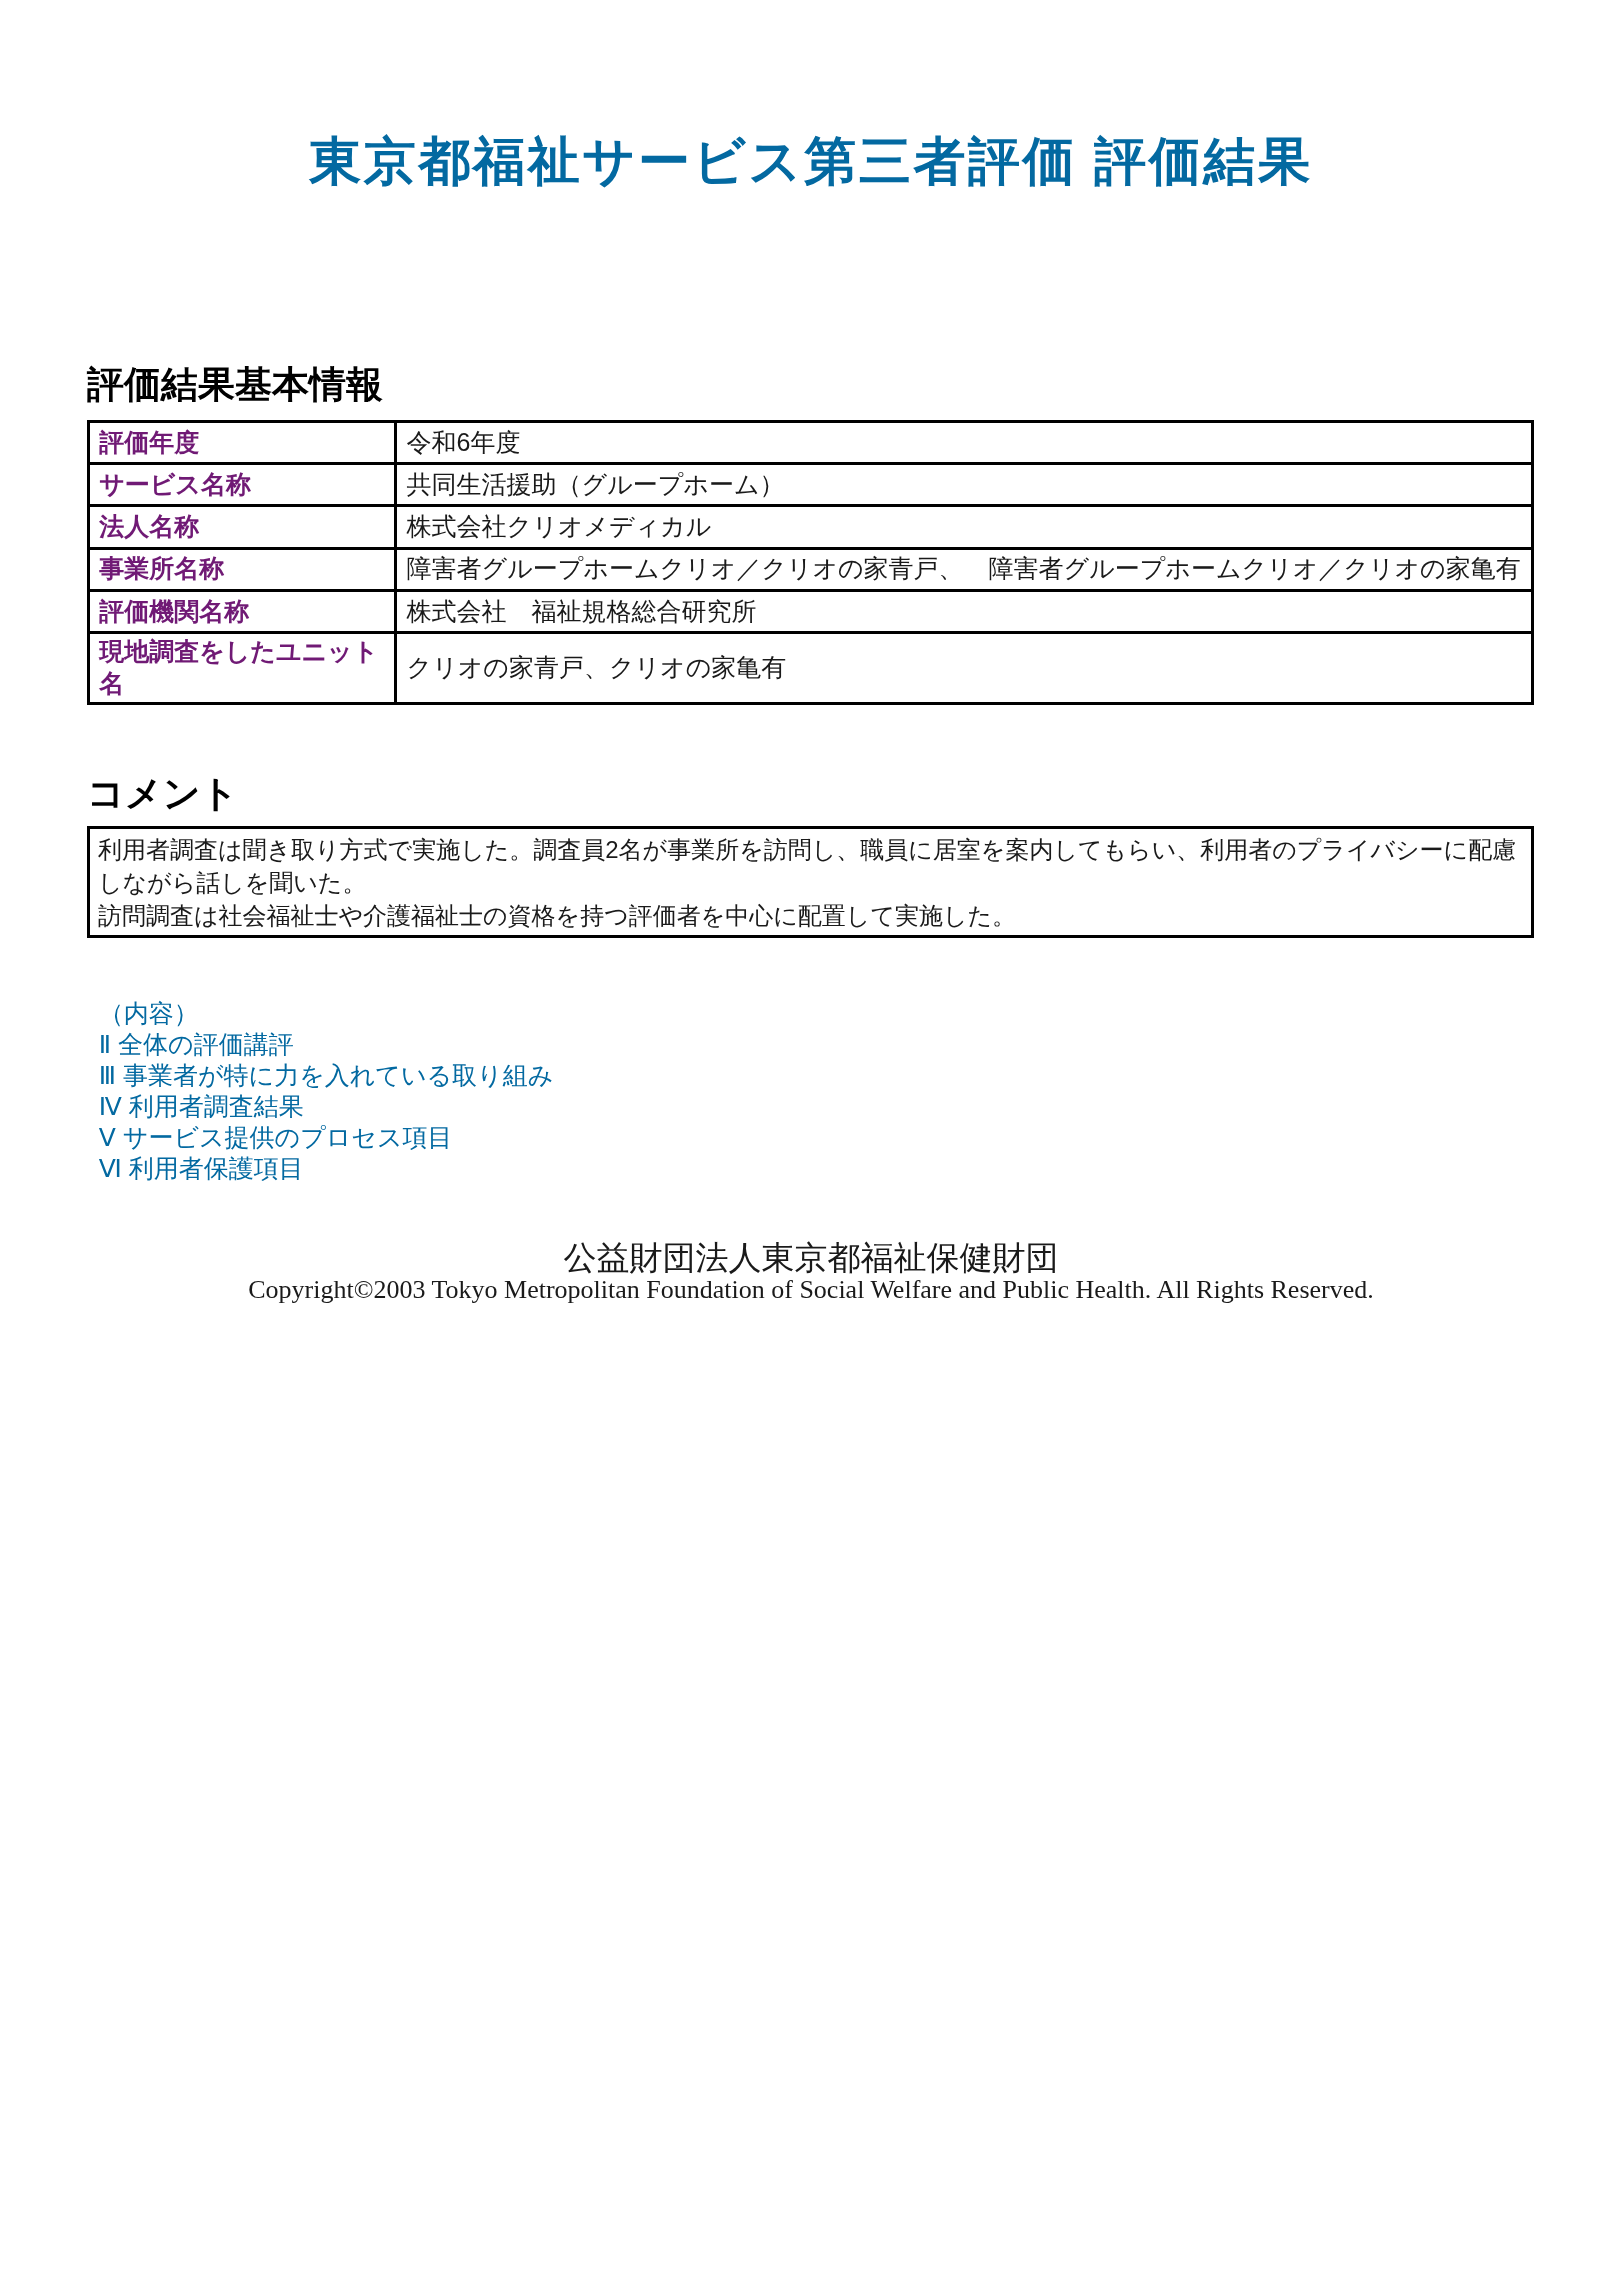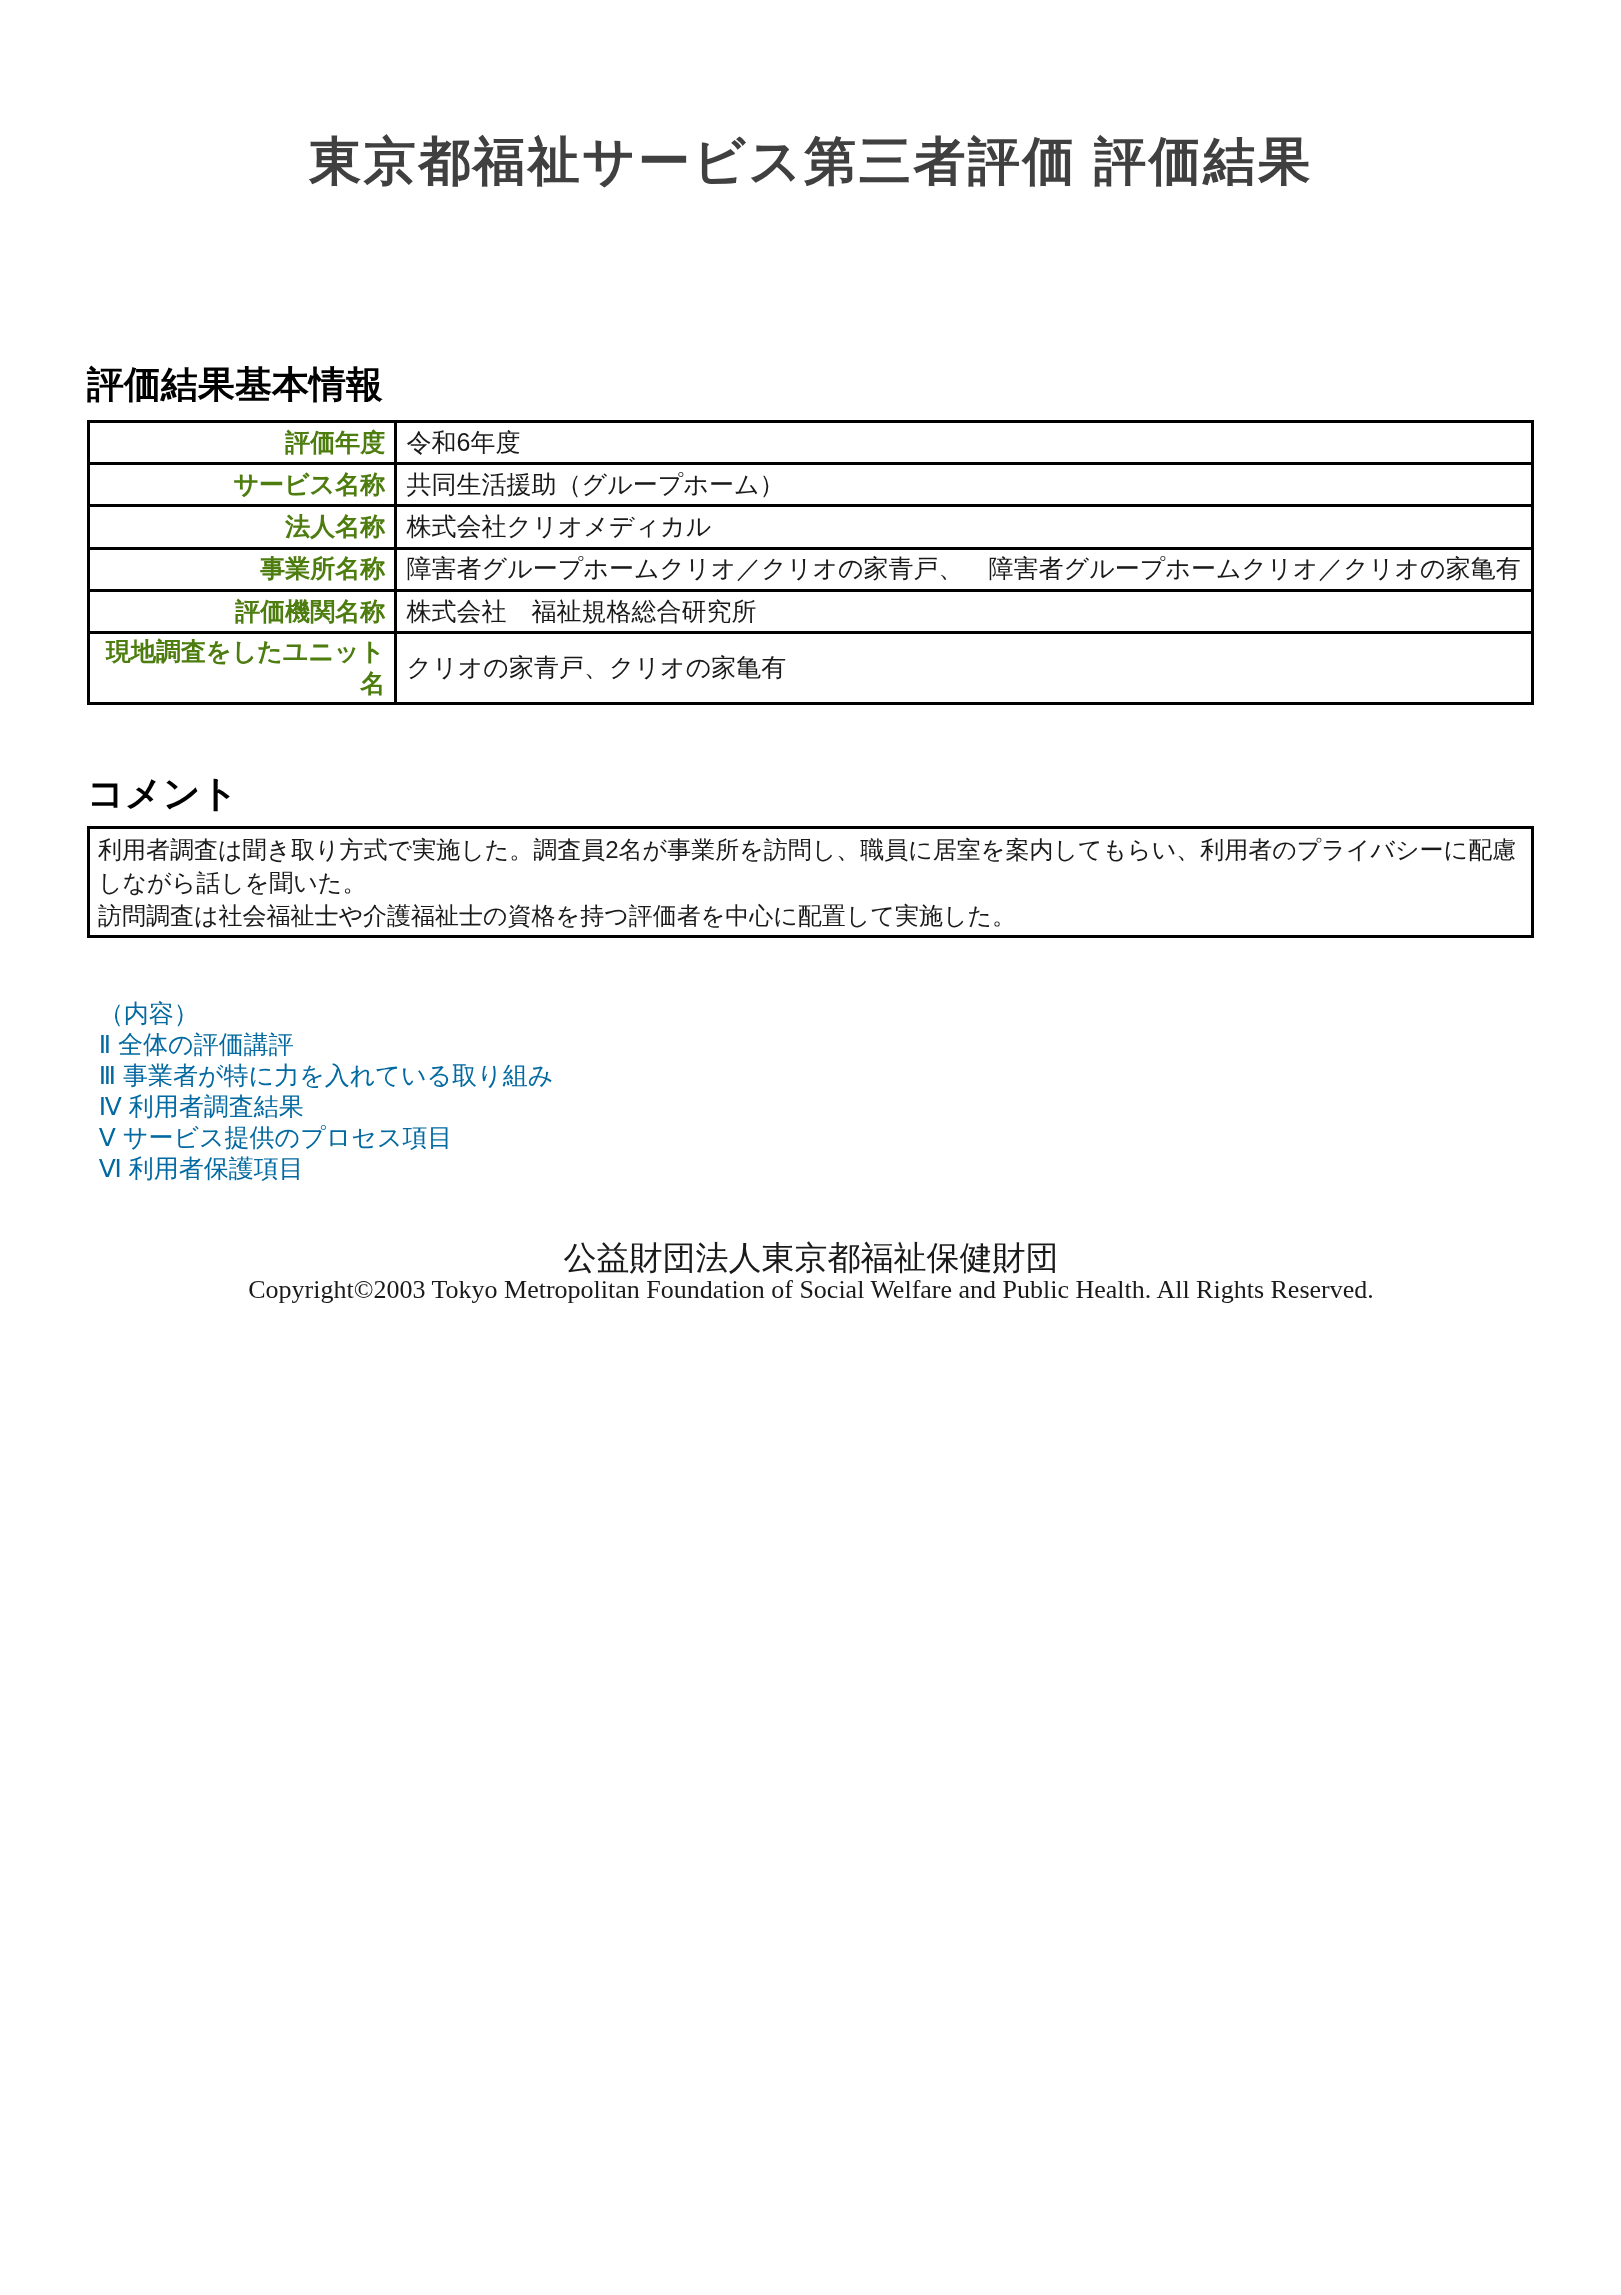--- a/index.html
+++ b/index.html
@@ -21,21 +21,21 @@
     background: #ffffff;
   }
   .doc-title {
     margin: 0;
     padding-top: 130px;
     font-size: 52px;
     line-height: 1.2;
     font-weight: bold;
     text-align: center;
     letter-spacing: 2.6px;
-    color: #404040;
+    color: #0369a1;
   }
   .content-area {
     width: 1447px;
     margin-left: 87px;
   }
   .section-heading {
     margin: 0;
     font-size: 37px;
     line-height: 1.15;
     font-weight: bold;
@@ -57,22 +57,21 @@
     line-height: 1.25;
     vertical-align: middle;
     padding: 2.6px 9.2px;
     height: 34px;
     word-break: break-all;
     overflow-wrap: anywhere;
   }
   td.label-cell {
     width: 286px;
     font-weight: bold;
-    color: #4d7c0f;
-    text-align: right;
+    color: #701a75;
   }
   td.value-cell {
     color: #1a1a1a;
   }
   .comment-heading {
     margin-top: 68px;
   }
   .comment-box {
     margin-top: 10.5px;
     border: 3.3px solid #000000;

